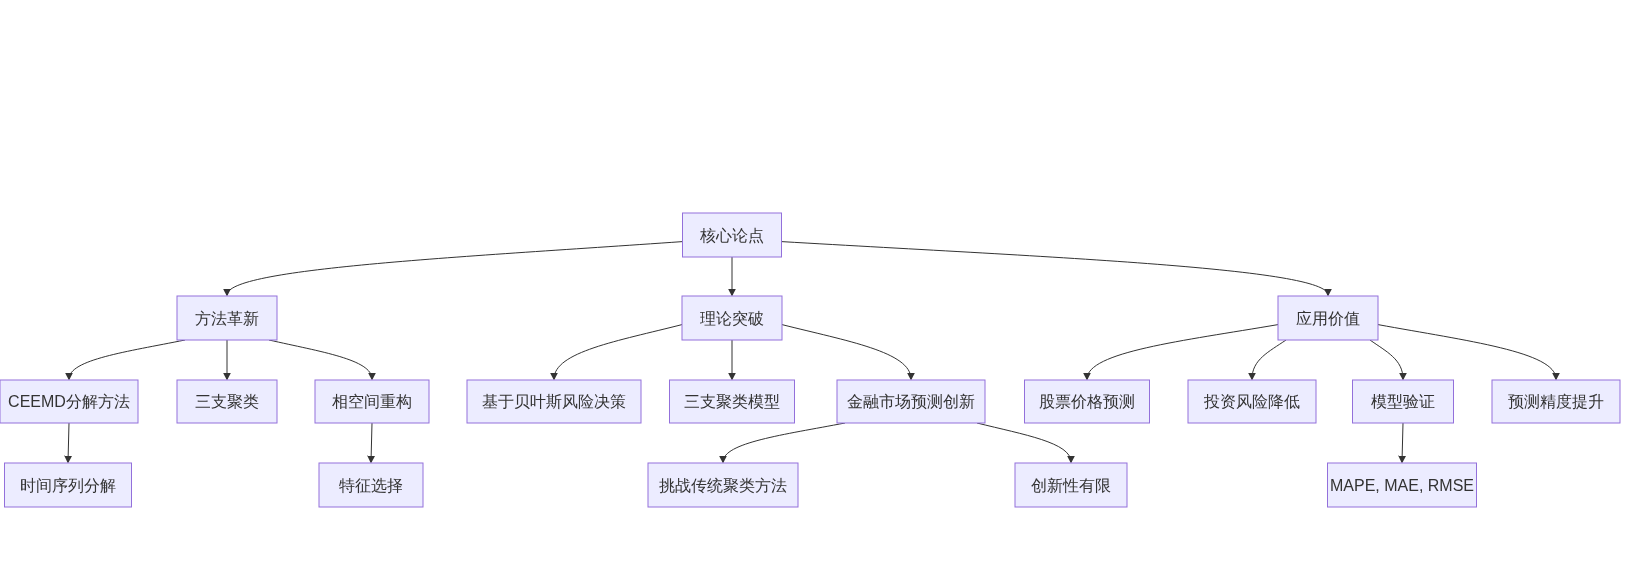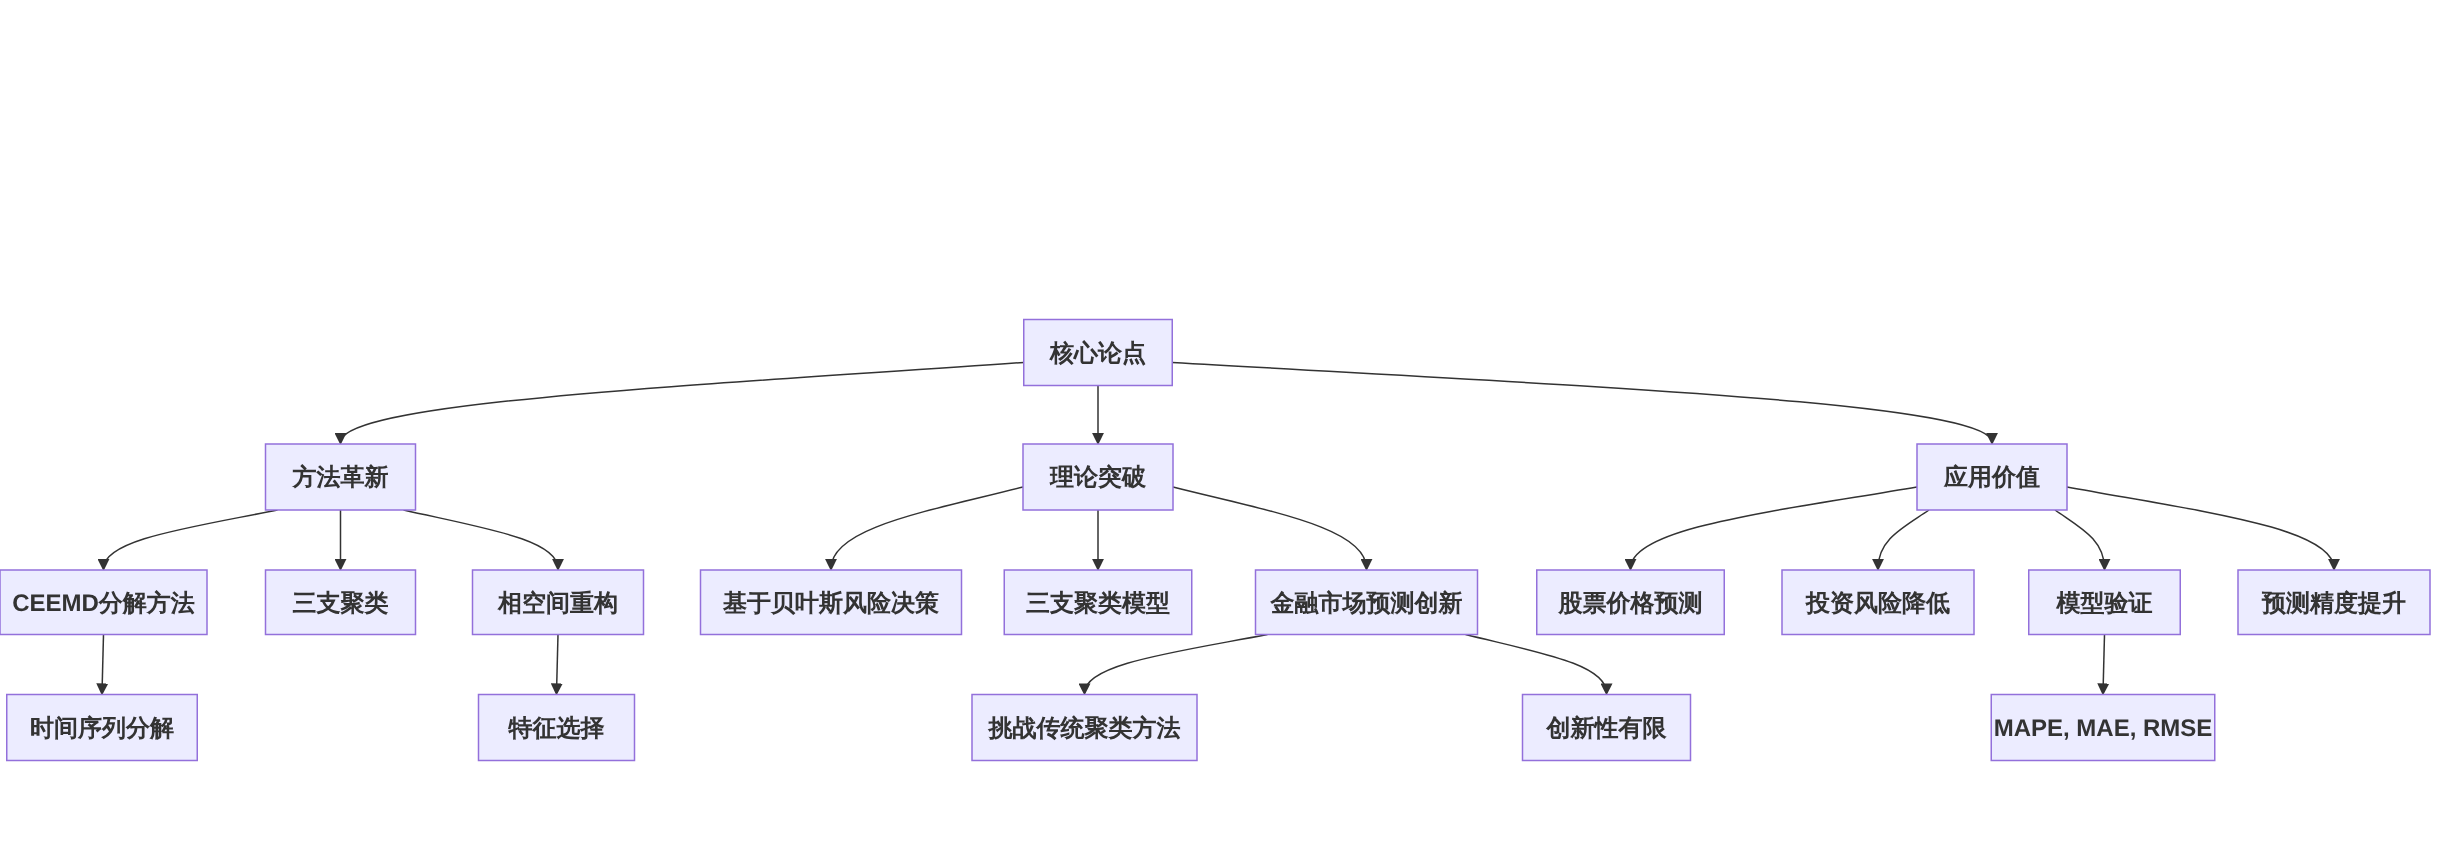--- a/index.html
+++ b/index.html
@@ -7,21 +7,20 @@
     padding: 0;
     background: #ffffff;
     font-family: "Liberation Sans", "DejaVu Sans", sans-serif;
   }
   #stage {
     position: relative;
     width: 1628px;
     height: 576px;
     background: #ffffff;
     overflow: hidden;
-    font-weight: bold;
   }
   #stage svg {
     position: absolute;
     left: 0;
     top: 0;
     display: block;
   }
   .edge-path {
     fill: none;
     stroke-width: 1px;

